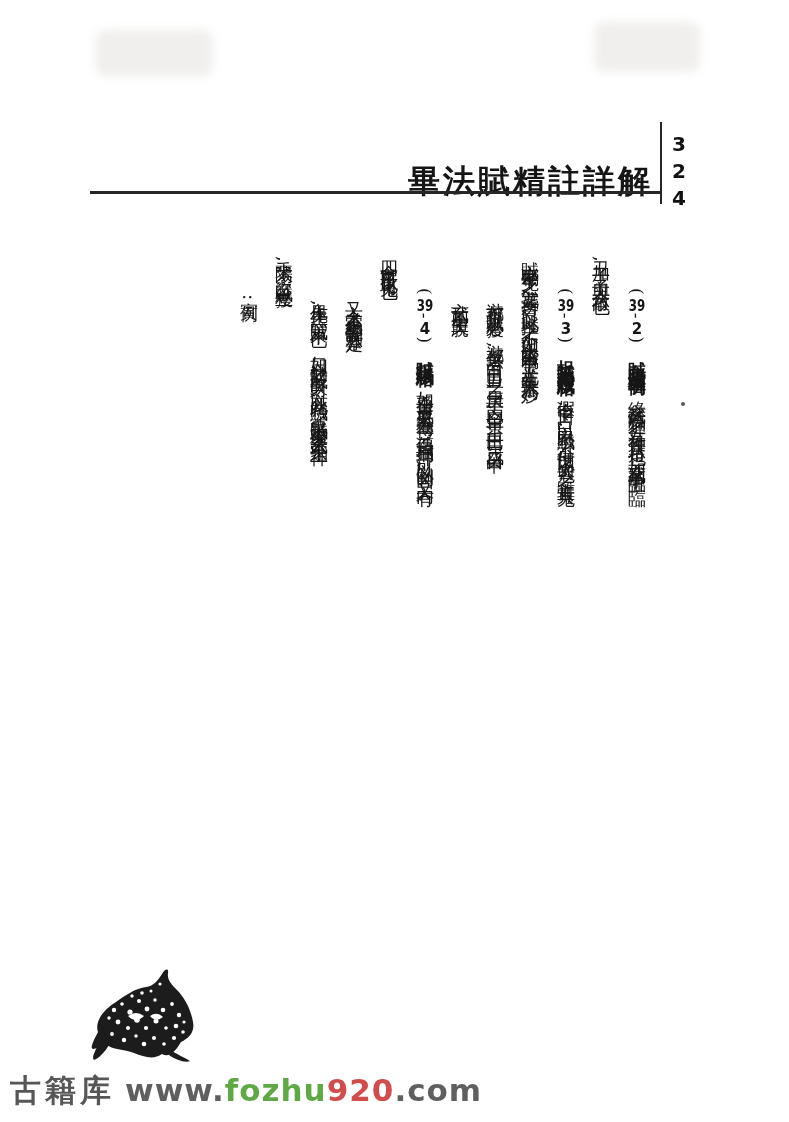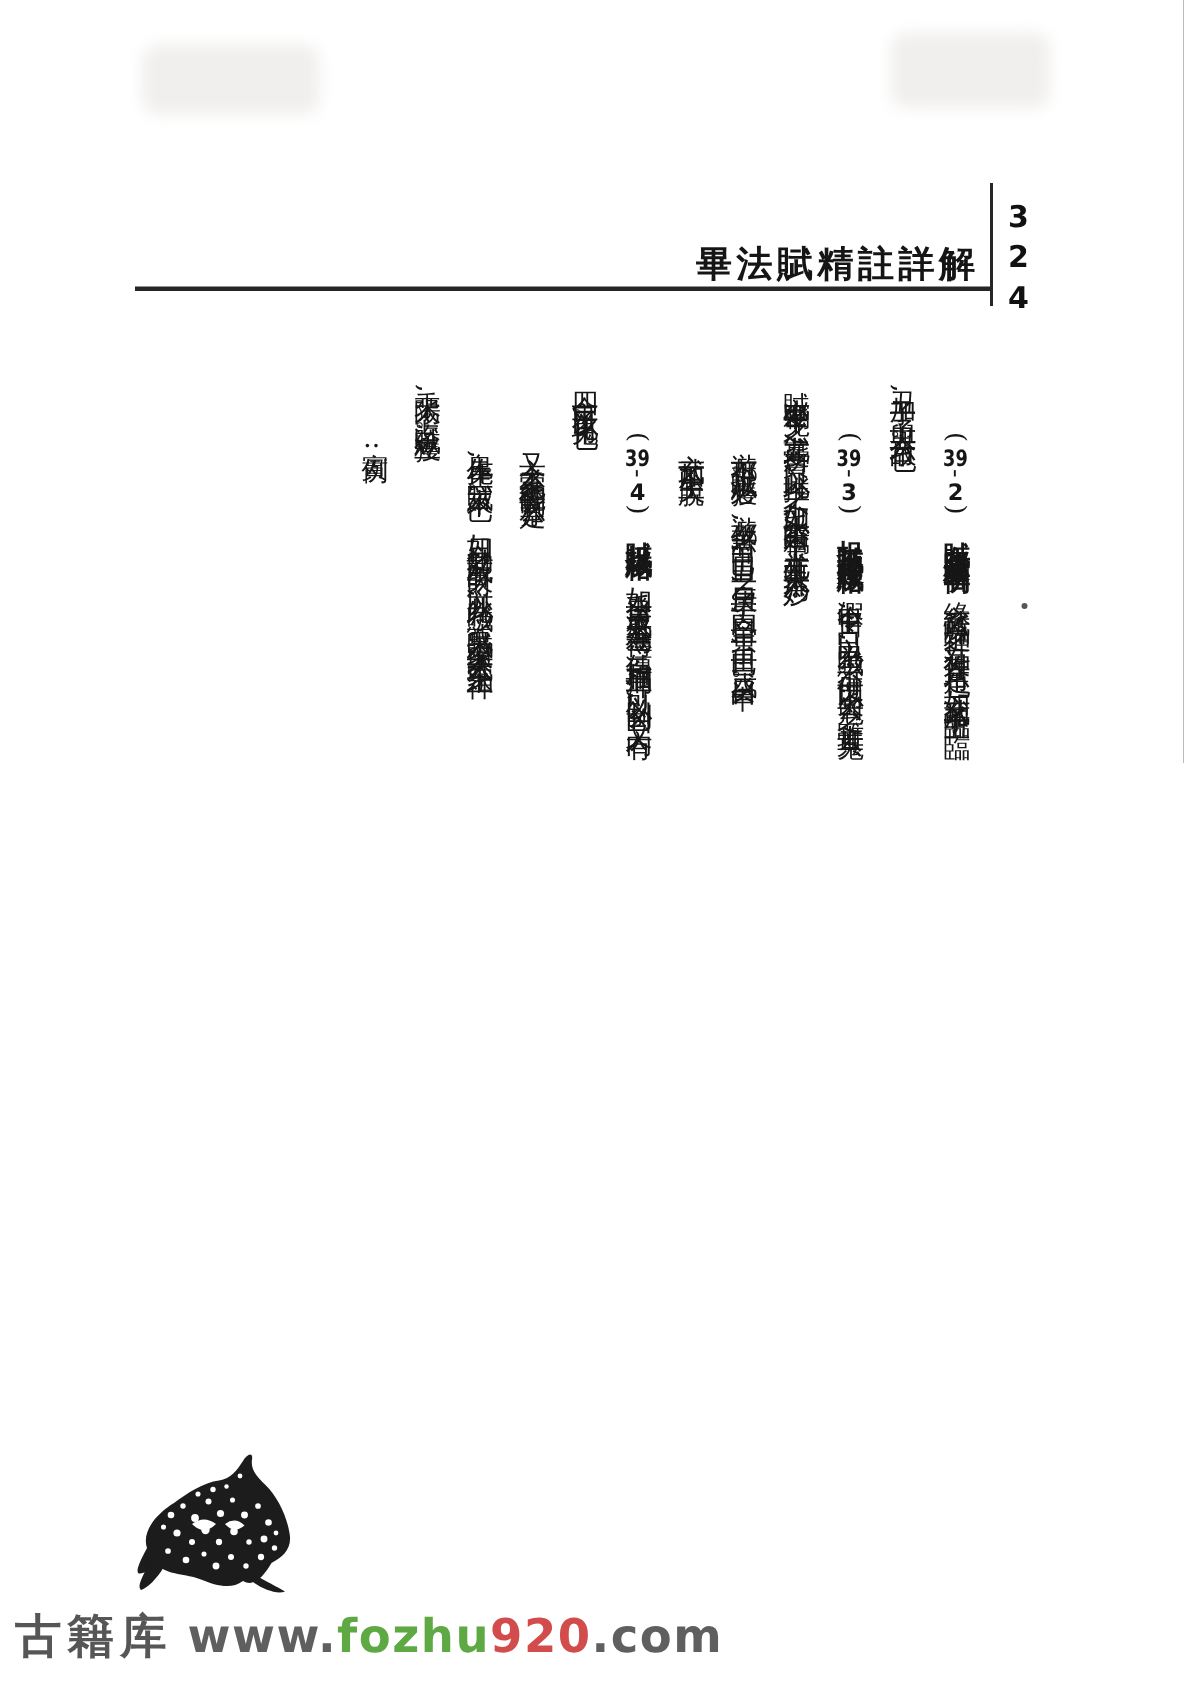--- a/index.html
+++ b/index.html
@@ -10,21 +10,21 @@
   }
   
   .smudge { position:absolute; background:#f0efed; border-radius:10px; filter:blur(5px); }
   .smudge.a { left:95px; top:30px; width:118px; height:46px; }
   .smudge.b { left:594px; top:22px; width:106px; height:50px; }
   .speck { position:absolute; left:681px; top:402px; width:4px; height:4px; background:#555; border-radius:50%; }
 
   
   .header-title {
     position:absolute; top:160px; right:136px;
-    font-size:24px; font-weight:bold; letter-spacing:3px; color:#151515;
+    font-size:32px; font-weight:bold; letter-spacing:3px; color:#151515;
     white-space:nowrap;
   }
   .h-rule { position:absolute; left:90px; top:191px; width:570px; height:3px; background:#262626; }
   .v-rule { position:absolute; left:660px; top:122px; width:2px; height:82px; background:#262626; }
   .page-num {
     position:absolute; left:667px; top:132px;
     writing-mode:vertical-rl; text-orientation:upright;
     font-family:"DejaVu Sans","Liberation Sans",sans-serif;
     font-weight:bold; font-size:20px; letter-spacing:3px; color:#111;
   }

